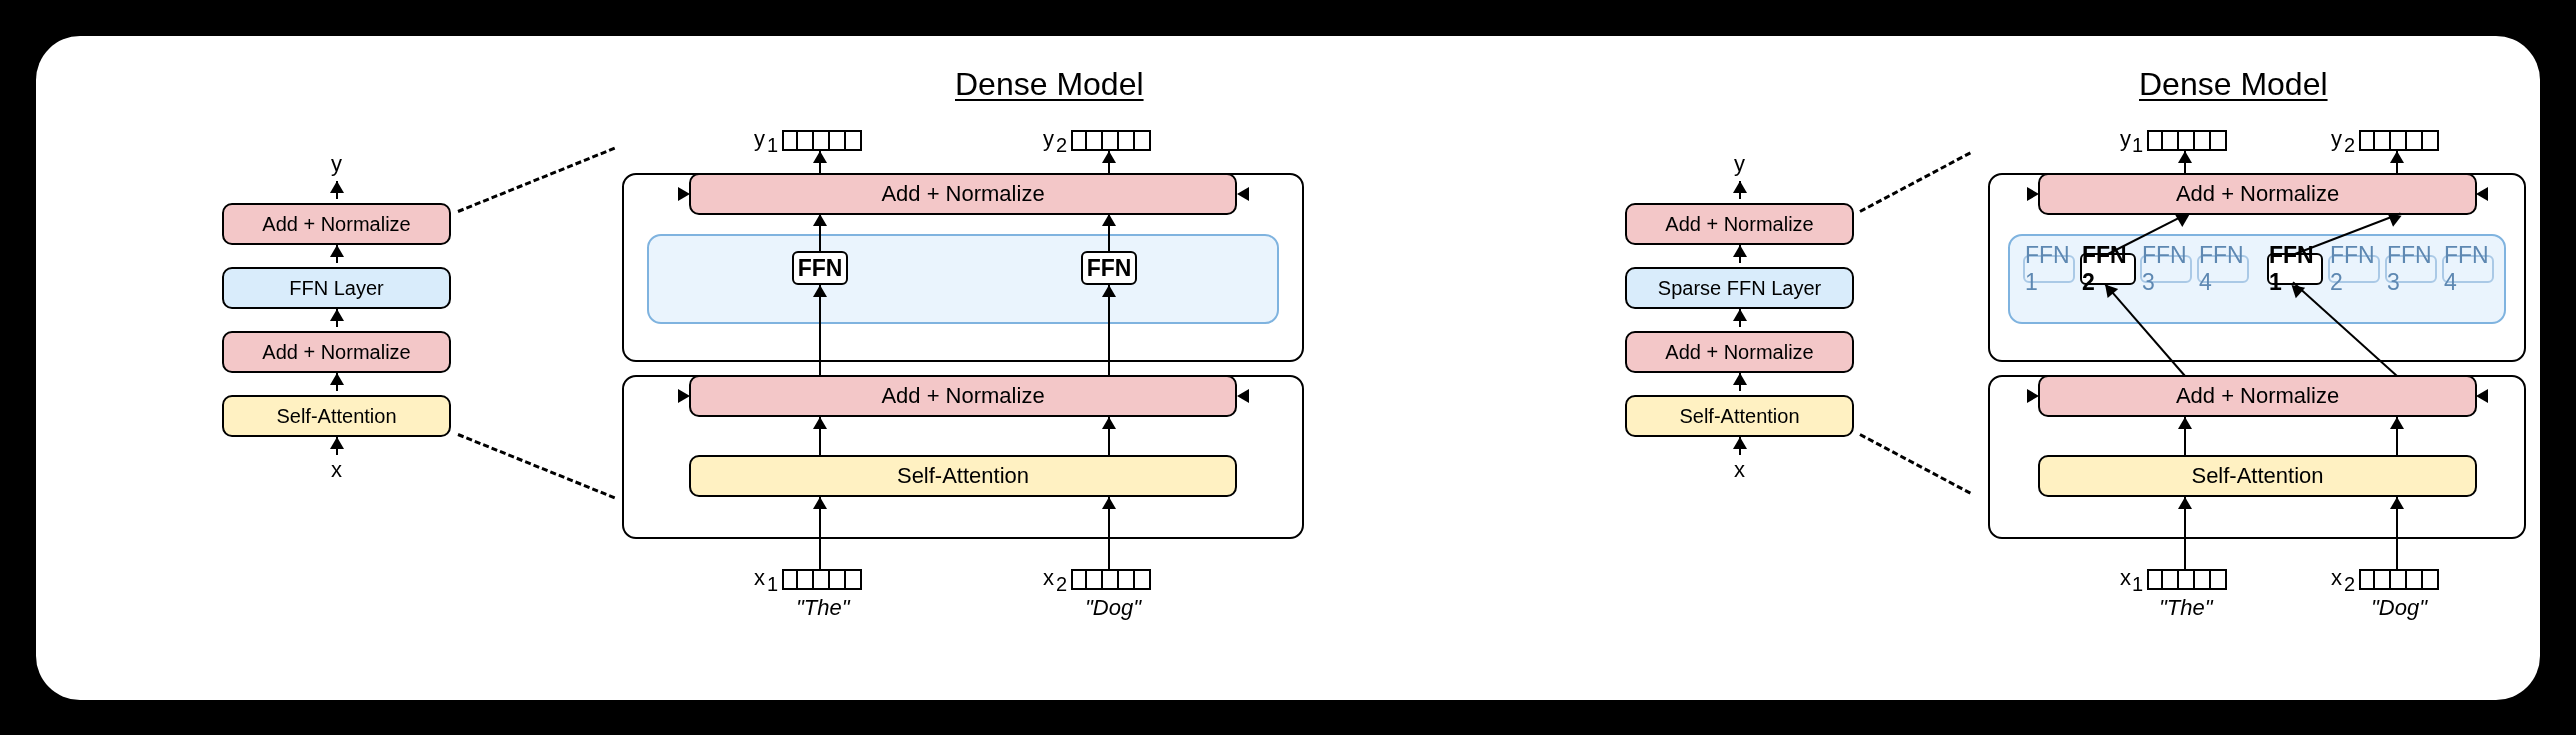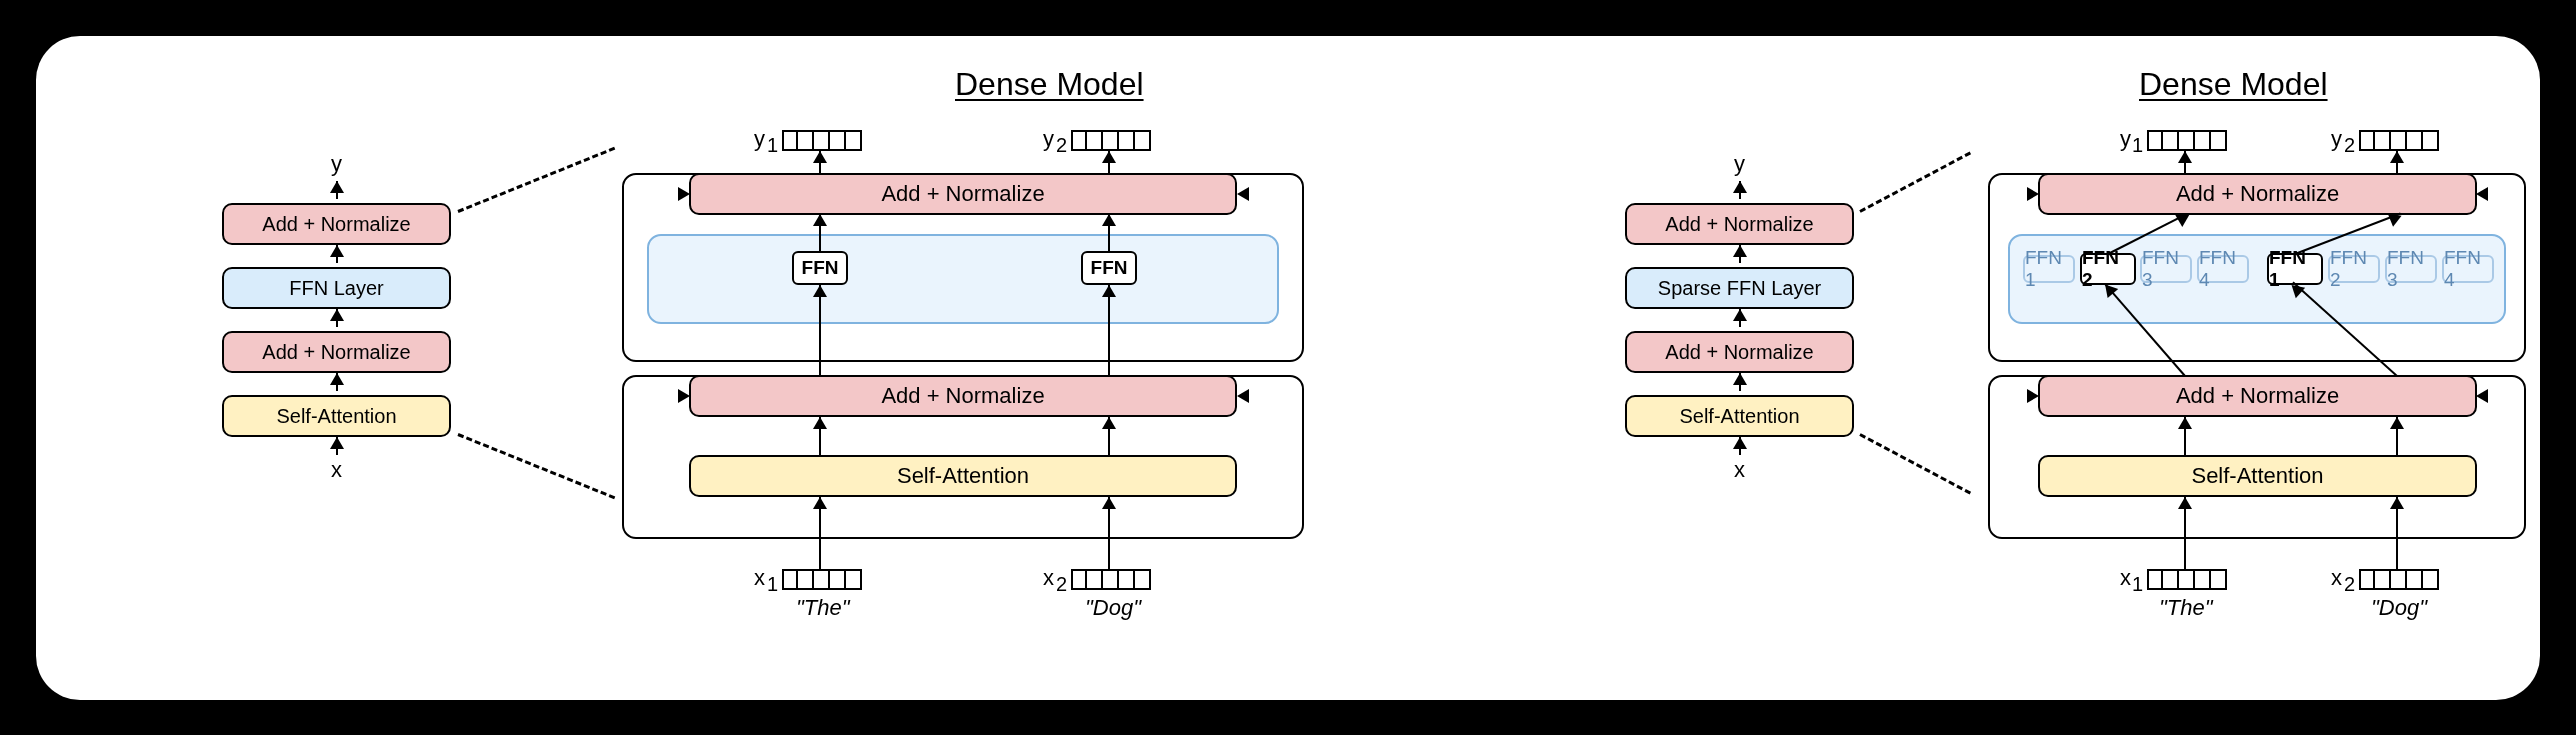--- a/index.html
+++ b/index.html
@@ -73,21 +73,21 @@
     border: 2px solid #7fb3df;
     background: #eaf4fd;
     border-radius: 14px;
   }
   .ffn-chip {
     position: absolute;
     box-sizing: border-box;
     border: 2px solid #000;
     background: #fff;
     border-radius: 6px;
-    font-size: 19px;
+    font-size: 23px;
     font-weight: 700;
     display: flex;
     align-items: center;
     justify-content: center;
   }
   .ffn-chip.dim {
     border-color: #aac9e6;
     color: #5e88b2;
     font-weight: 500;
     background: #eaf4fd;

